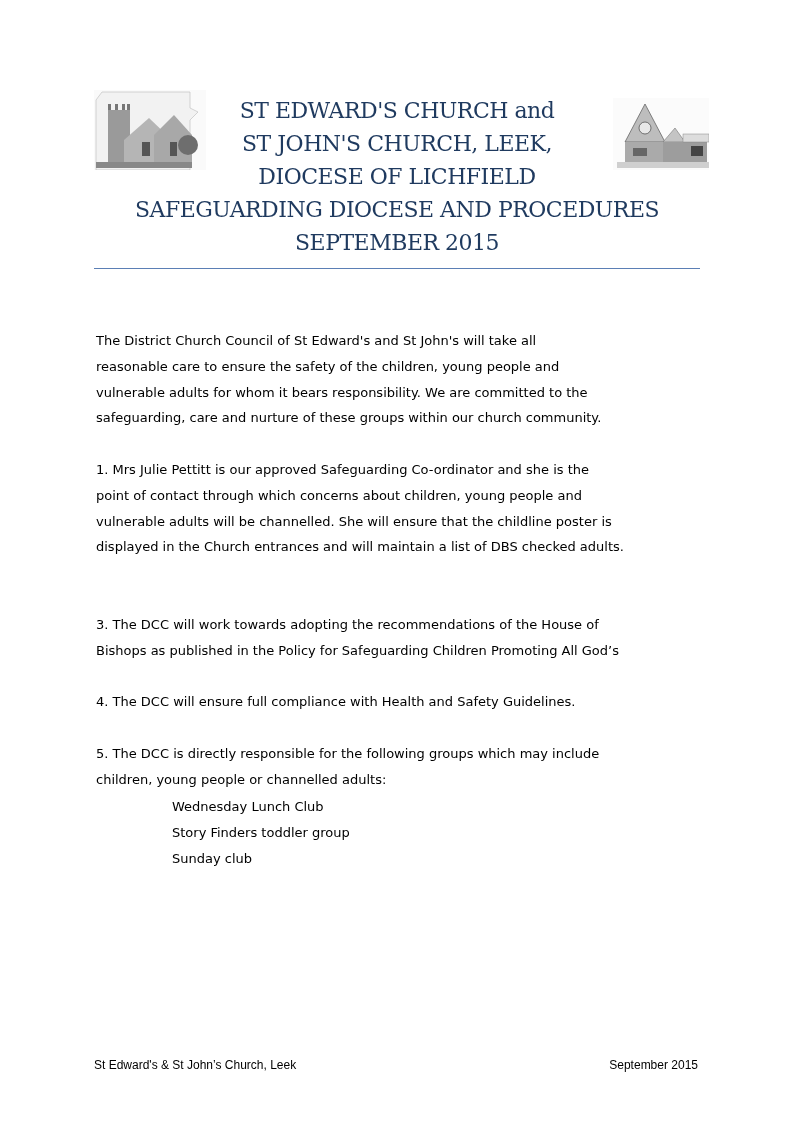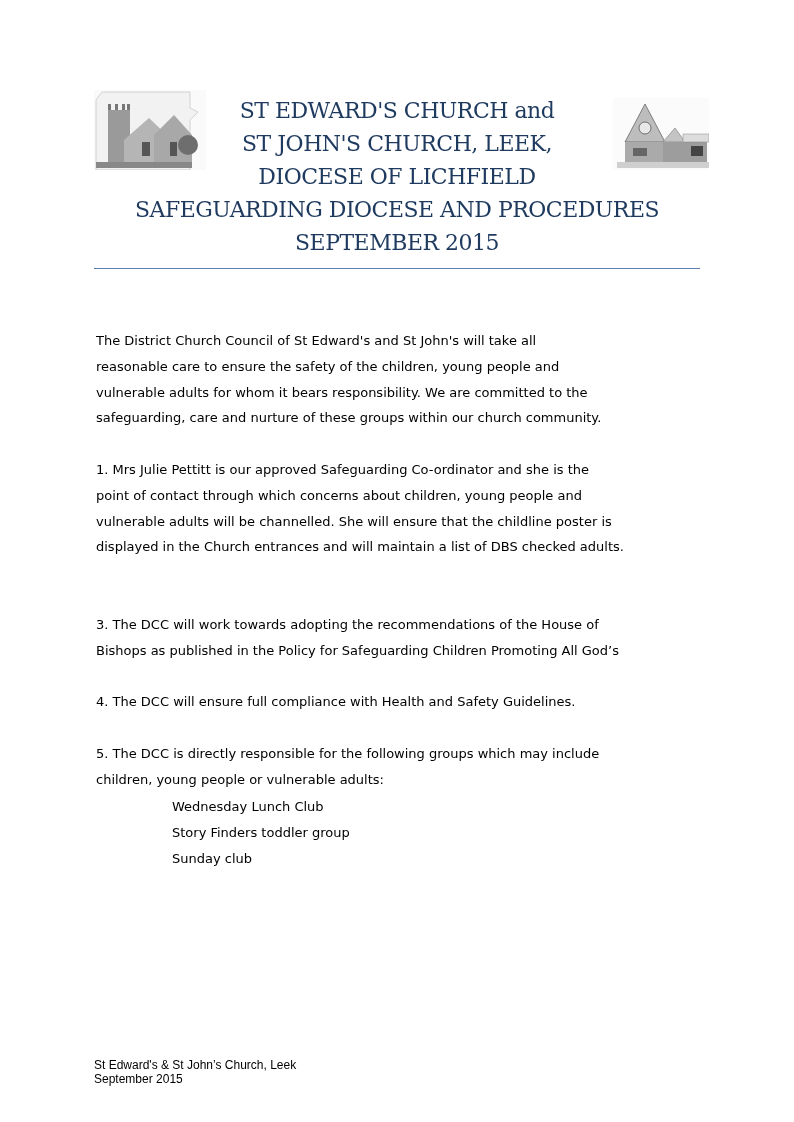--- a/index.html
+++ b/index.html
@@ -19,21 +19,21 @@
           font-family: "DejaVu Sans", "Liberation Sans", sans-serif; color: #000;
           font-size: 13px; line-height: 25.8px; }
   .para { margin: 0; white-space: nowrap; }
   .para span { display: block; }
   .gap { height: 25.8px; }
   .groups { margin: 0 0 0 76px; padding: 0; list-style: none; }
   .groups li { line-height: 25.8px; }
 
   .footer { position: absolute; left: 94px; top: 1058px; width: 604px;
             font-family: "Liberation Sans", sans-serif; font-size: 12px; color: #000;
-            display: flex; justify-content: space-between; flex-direction: column; }
+            display: flex; justify-content: space-between; }
 </style>
 </head>
 <body>
 
 <div class="page">
 
   <div class="header">
     <svg class="img-left" viewBox="0 0 112 80">
       <rect x="0" y="0" width="112" height="80" fill="#fafafa"></rect>
       <polygon points="2,10 2,80 96,80 96,30 104,22 96,18 96,2 8,2" fill="#f2f2f2" stroke="#bbb" stroke-width="0.6"></polygon>
@@ -91,21 +91,21 @@
       <span>3. The DCC will work towards adopting the recommendations of the House of</span>
       <span>Bishops as published in the Policy for Safeguarding Children Promoting All God’s</span>
     </p>
     <div class="gap"></div>
     <p class="para">
       <span>4. The DCC will ensure full compliance with Health and Safety Guidelines.</span>
     </p>
     <div class="gap"></div>
     <p class="para">
       <span>5. The DCC is directly responsible for the following groups which may include</span>
-      <span>children, young people or vulnerable adults:</span>
+      <span>children, young people or channelled adults:</span>
     </p>
     <ul class="groups" style="margin-top:2px;">
       <li>Wednesday Lunch Club</li>
       <li>Story Finders toddler group</li>
       <li>Sunday club</li>
     </ul>
   </div>
 
   <div class="footer">
     <span>St Edward's &amp; St John’s Church, Leek</span>

